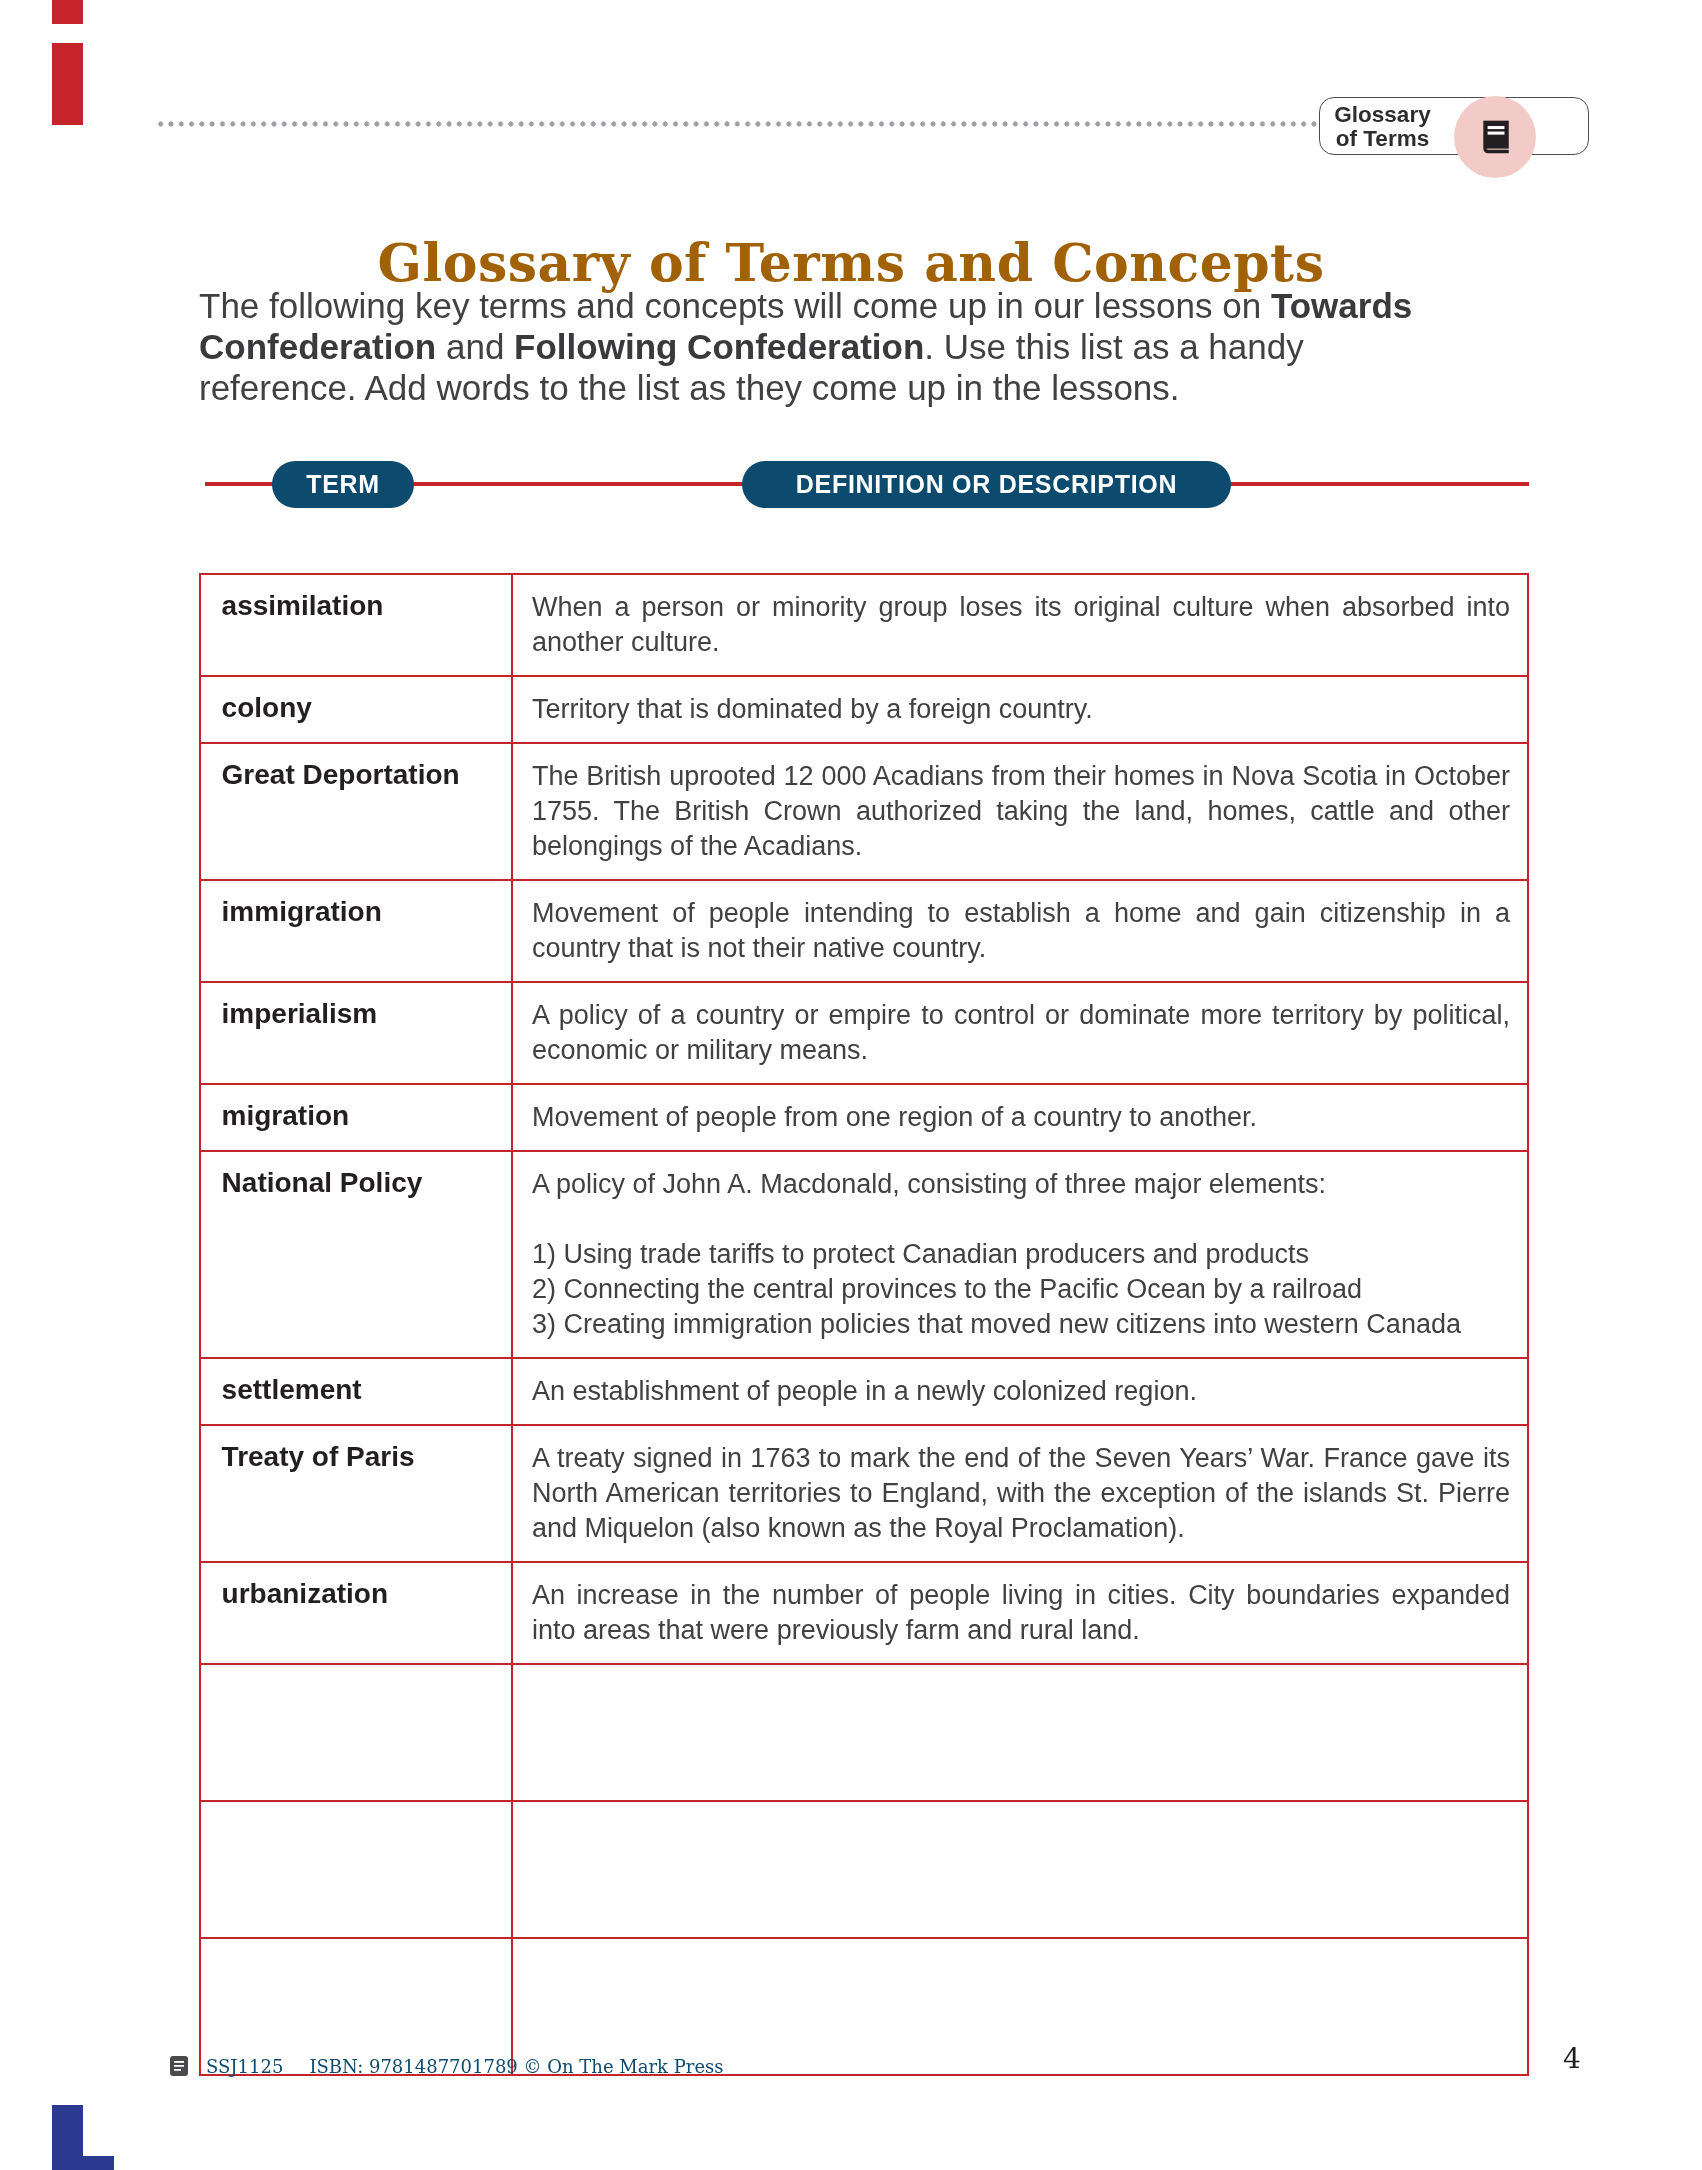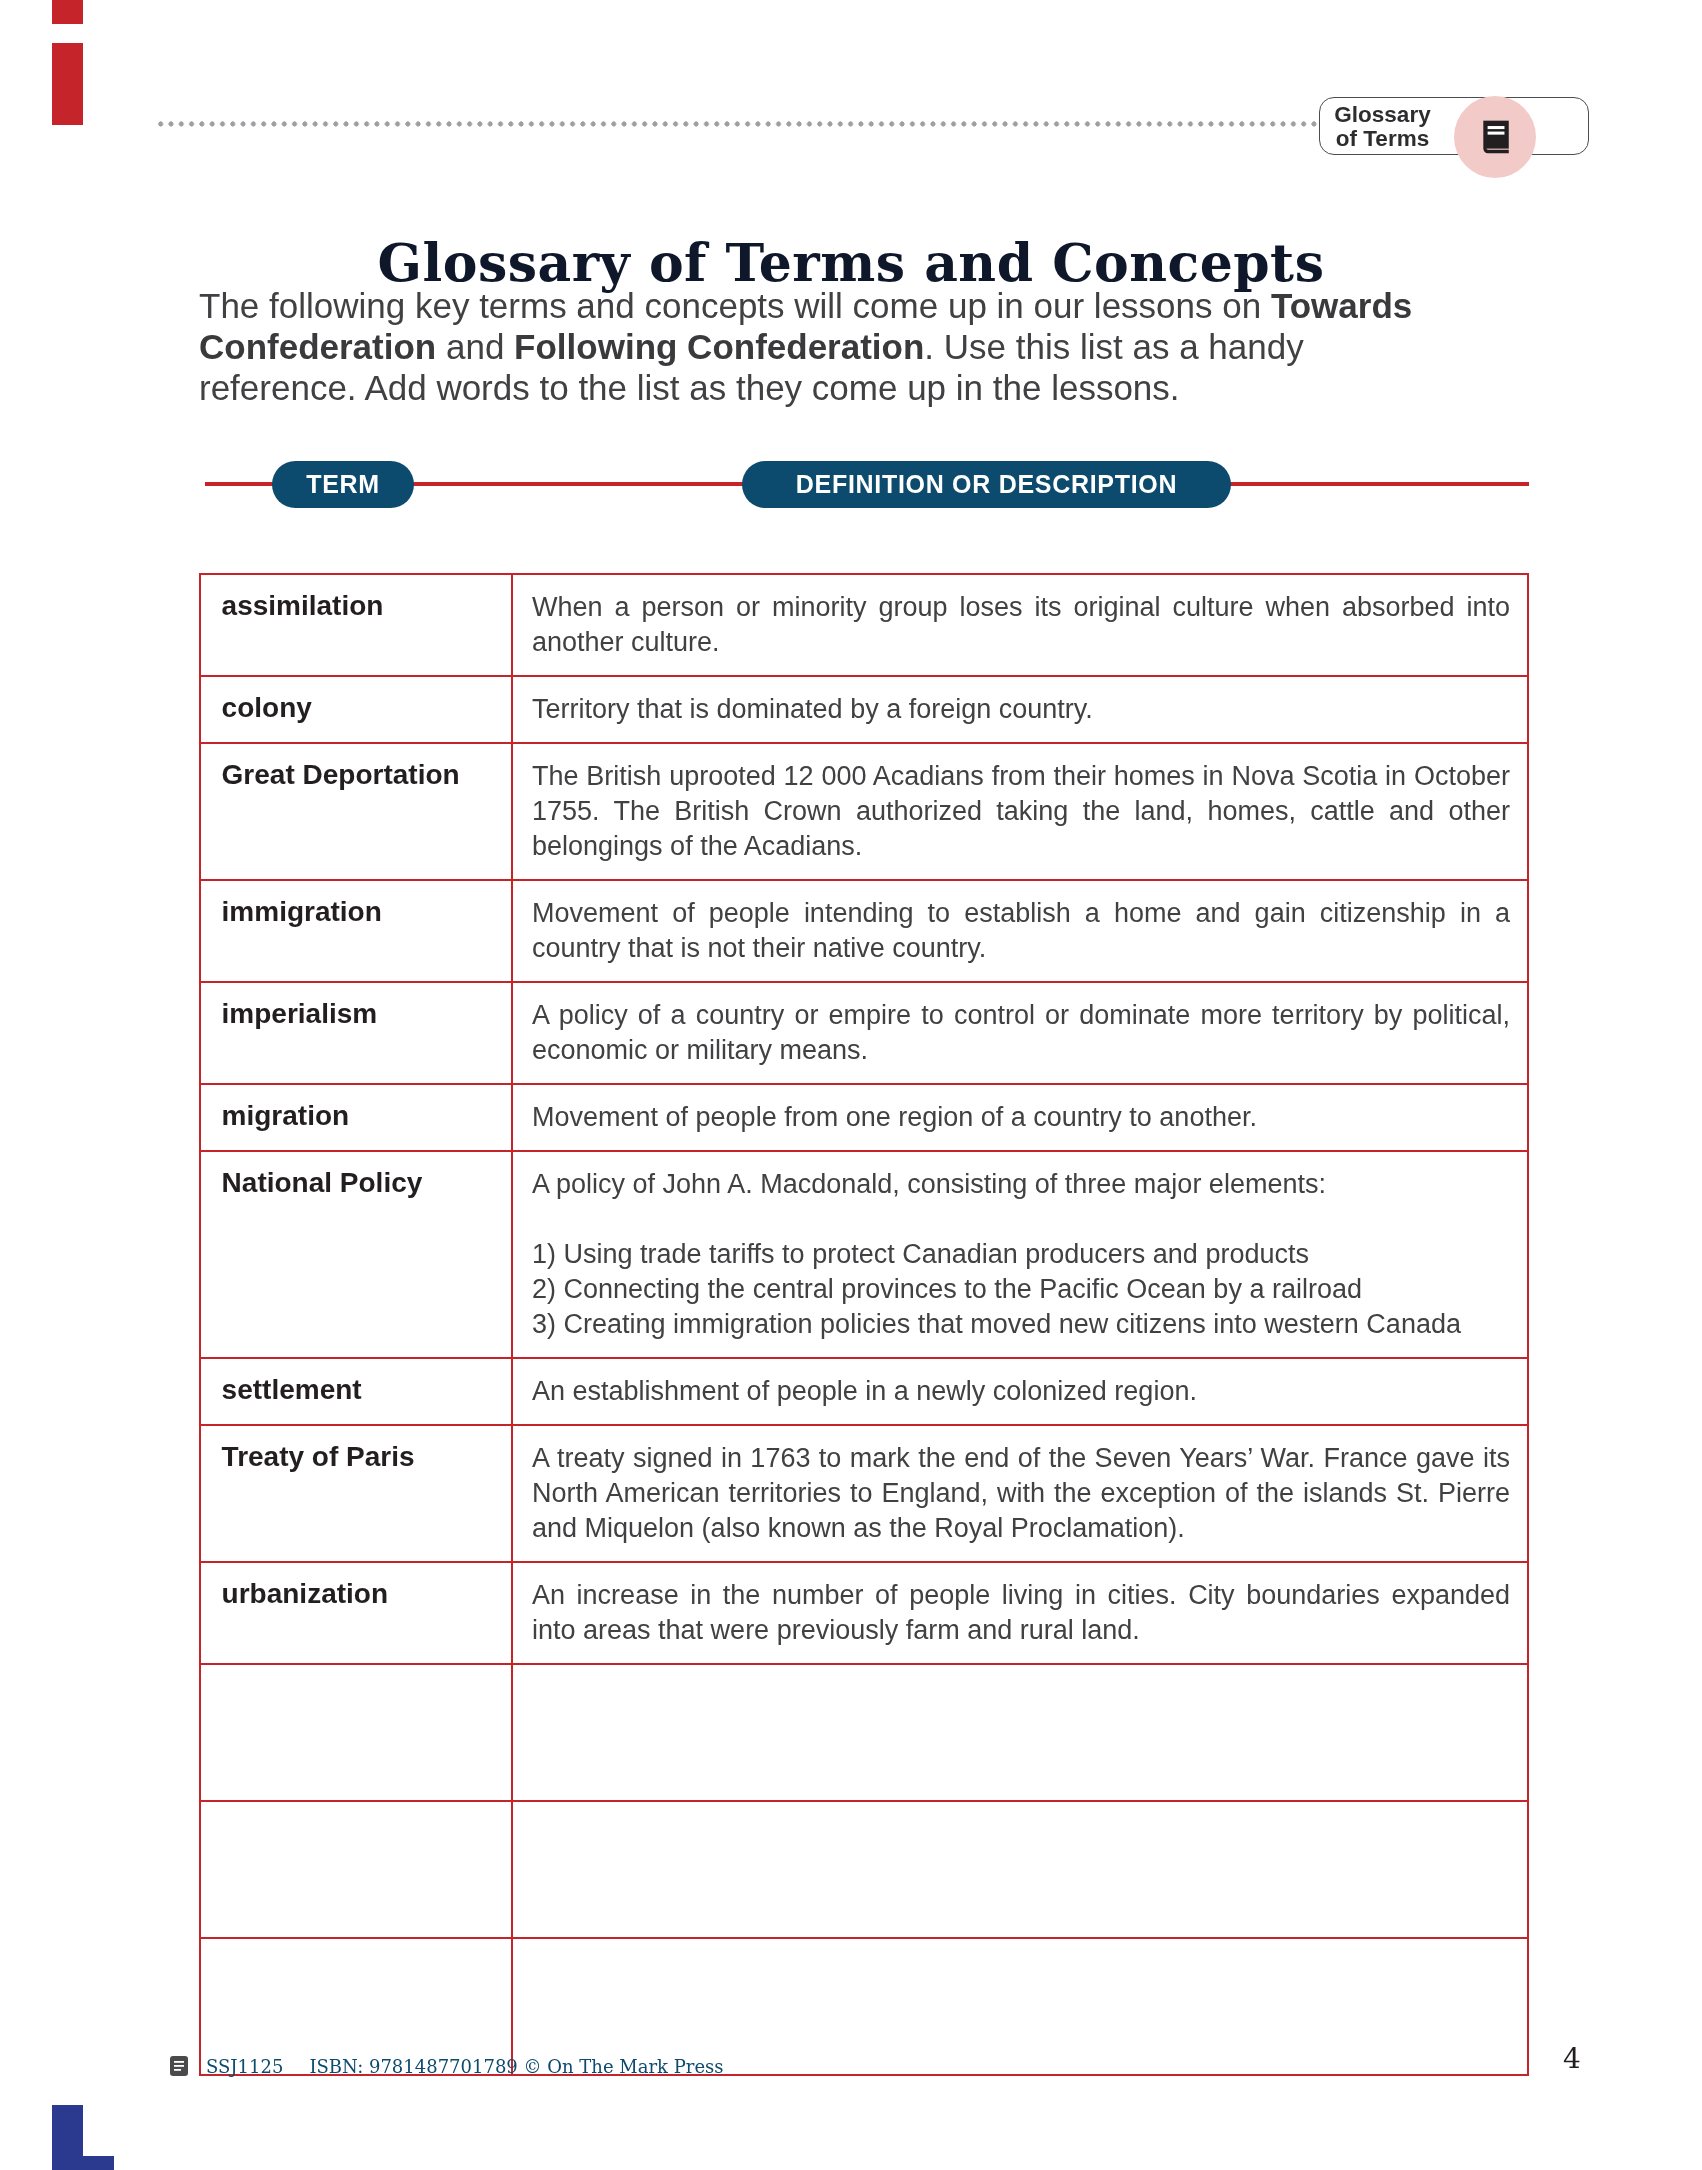--- a/index.html
+++ b/index.html
@@ -31,21 +31,21 @@
     font-weight:bold; font-size:22.5px; line-height:24px; color:#2d2d2f;
   }
   .tab-circle {
     position:absolute; left:1454px; top:96px; width:82px; height:82px; border-radius:50%;
     background:#f2cbc8; display:flex; align-items:center; justify-content:center;
   }
 
   .title {
     position:absolute; top:197px; left:0; width:100%; text-align:center;
     font-family:"DejaVu Serif", serif; font-weight:700; font-size:52px;
-    color:#0f172a; letter-spacing:0.5px;
+    color:#a16207; letter-spacing:0.5px;
   }
 
   .intro {
     position:absolute; top:285px; left:199px; width:1255px;
     font-size:35px; line-height:41px; color:#414042; margin:0;
   }
   .intro b { color:#3a3a3c; }
 
   
   .thead-band { position:absolute; top:461px; left:199px; width:1330px; height:47px; }

